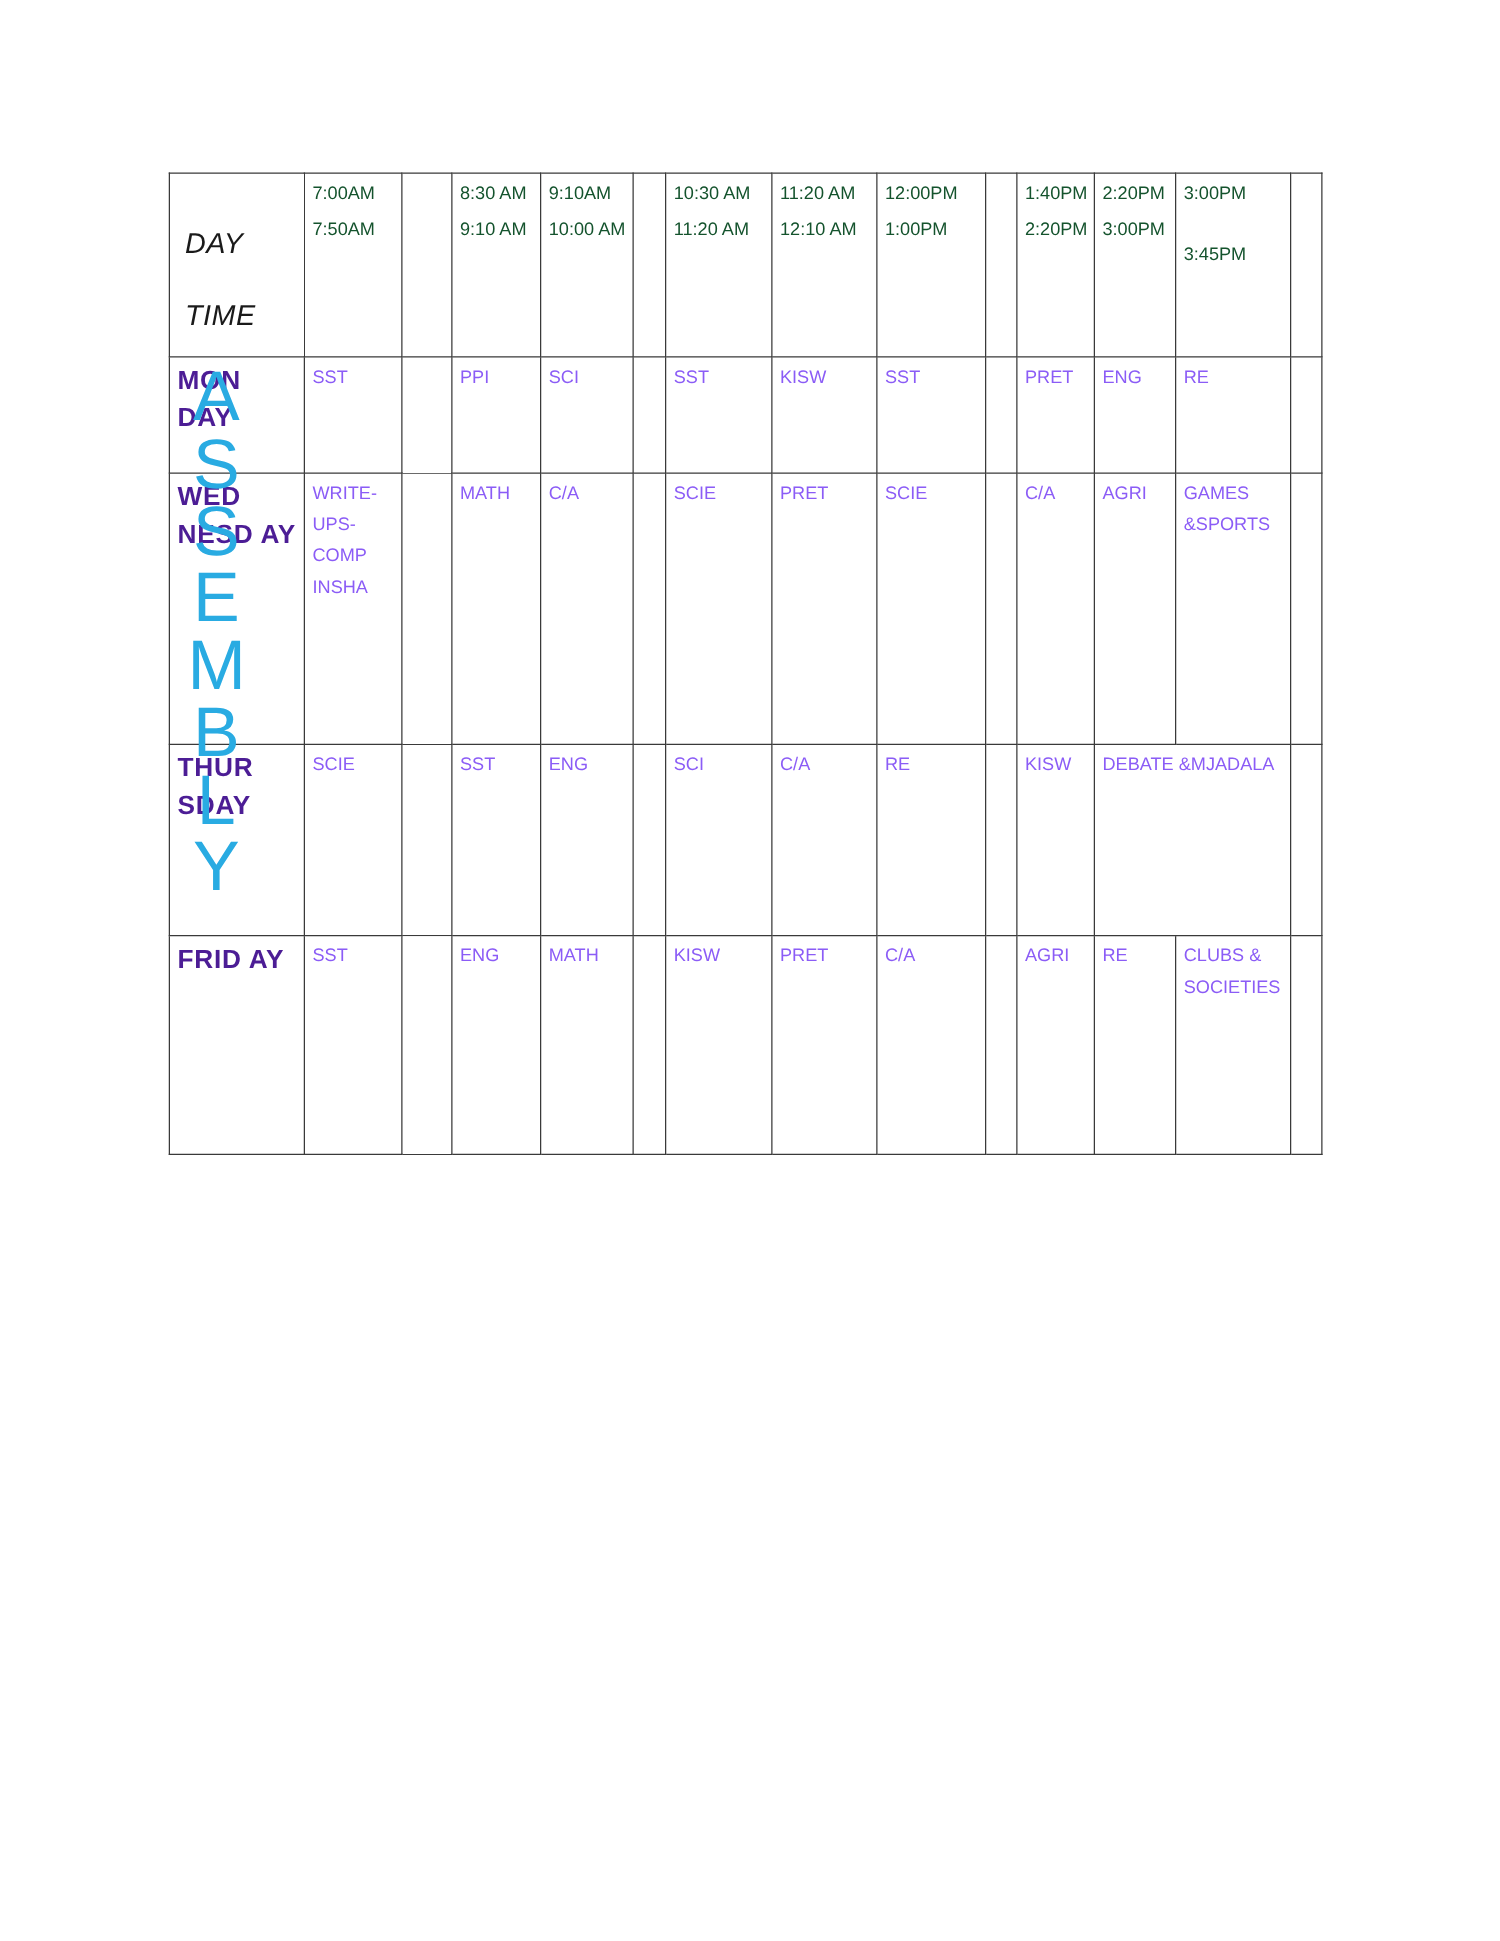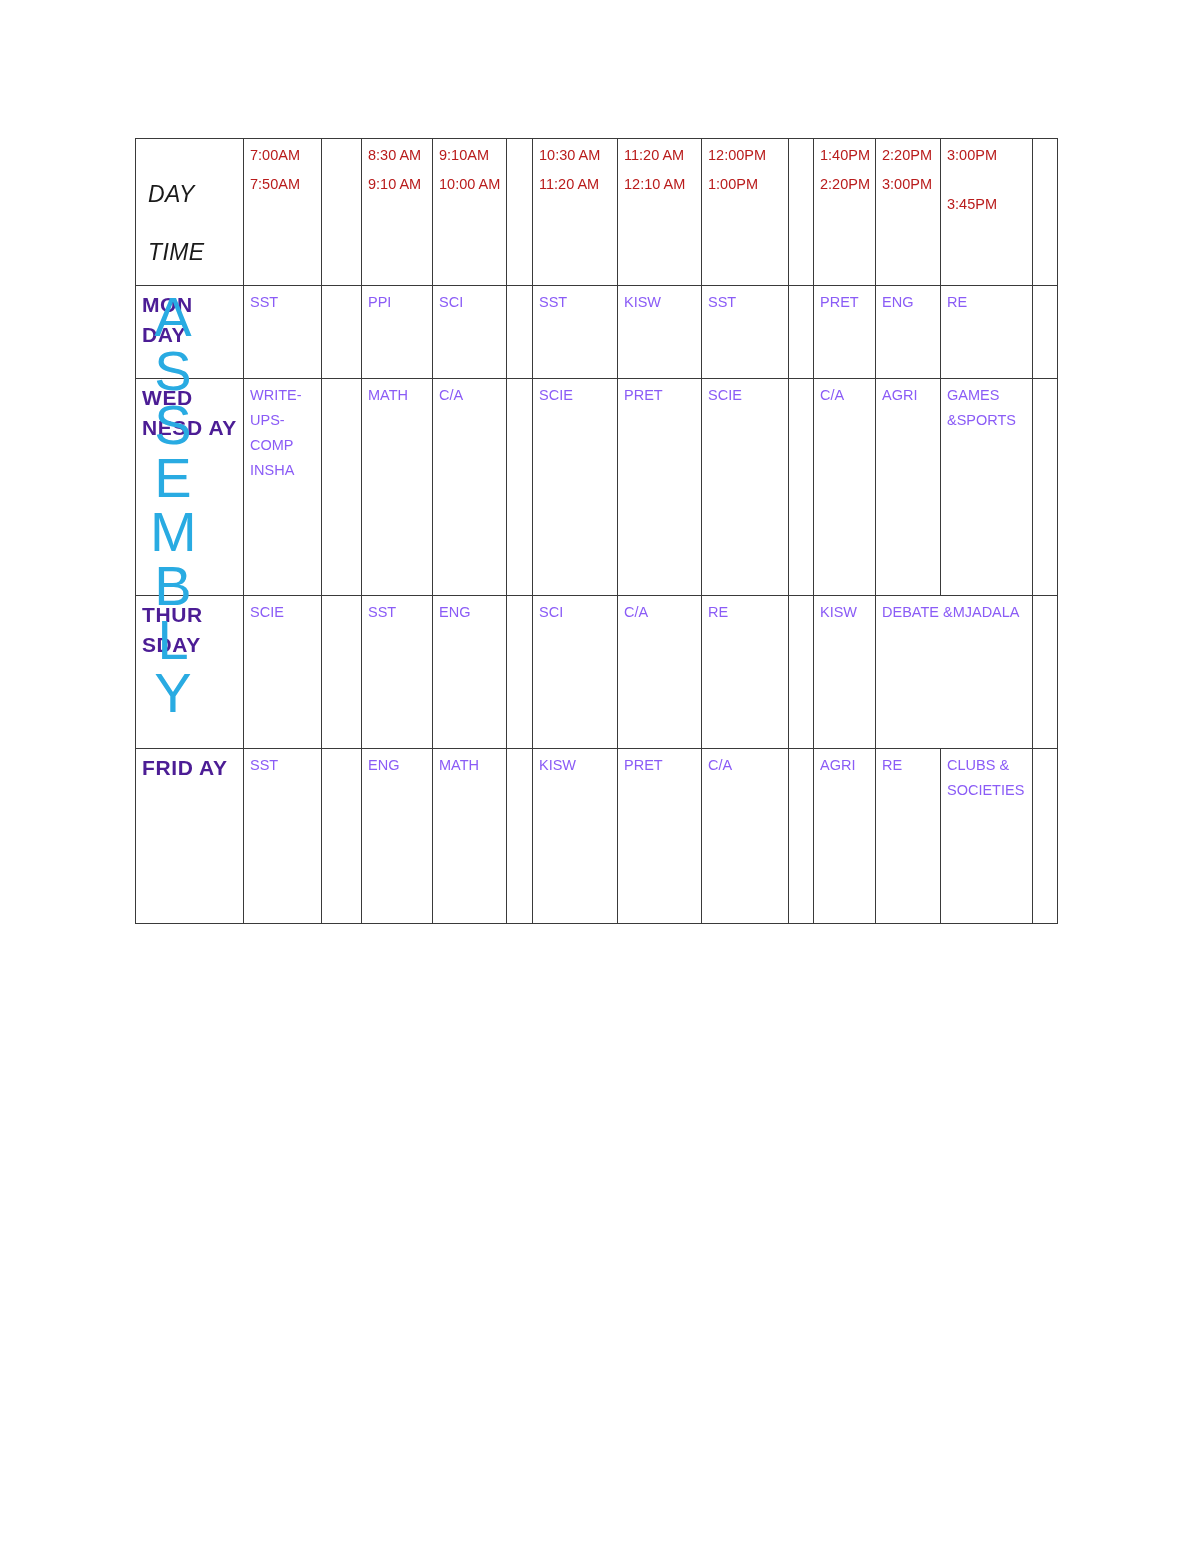--- a/index.html
+++ b/index.html
@@ -47,21 +47,21 @@
     font-size:23px;
     color:#1a1a1a;
     letter-spacing:.4px;
     font-weight:400;
     padding-left:9px;
   }
   .daytime .d1{position:absolute;top:42px;left:12px;font-style:italic;}
   .daytime .d2{position:absolute;top:100px;left:12px;font-style:italic;}
 
   .time{
-    color:#b91c1c;
+    color:#14532d;
     font-size:14.5px;
     line-height:1.72;
     word-break:break-word;
   }
   .time .t2{display:block;margin-top:4px;}
   .time.wide .t2{margin-top:24px;}
 
   
   .dayname{
     font-size:21px;

